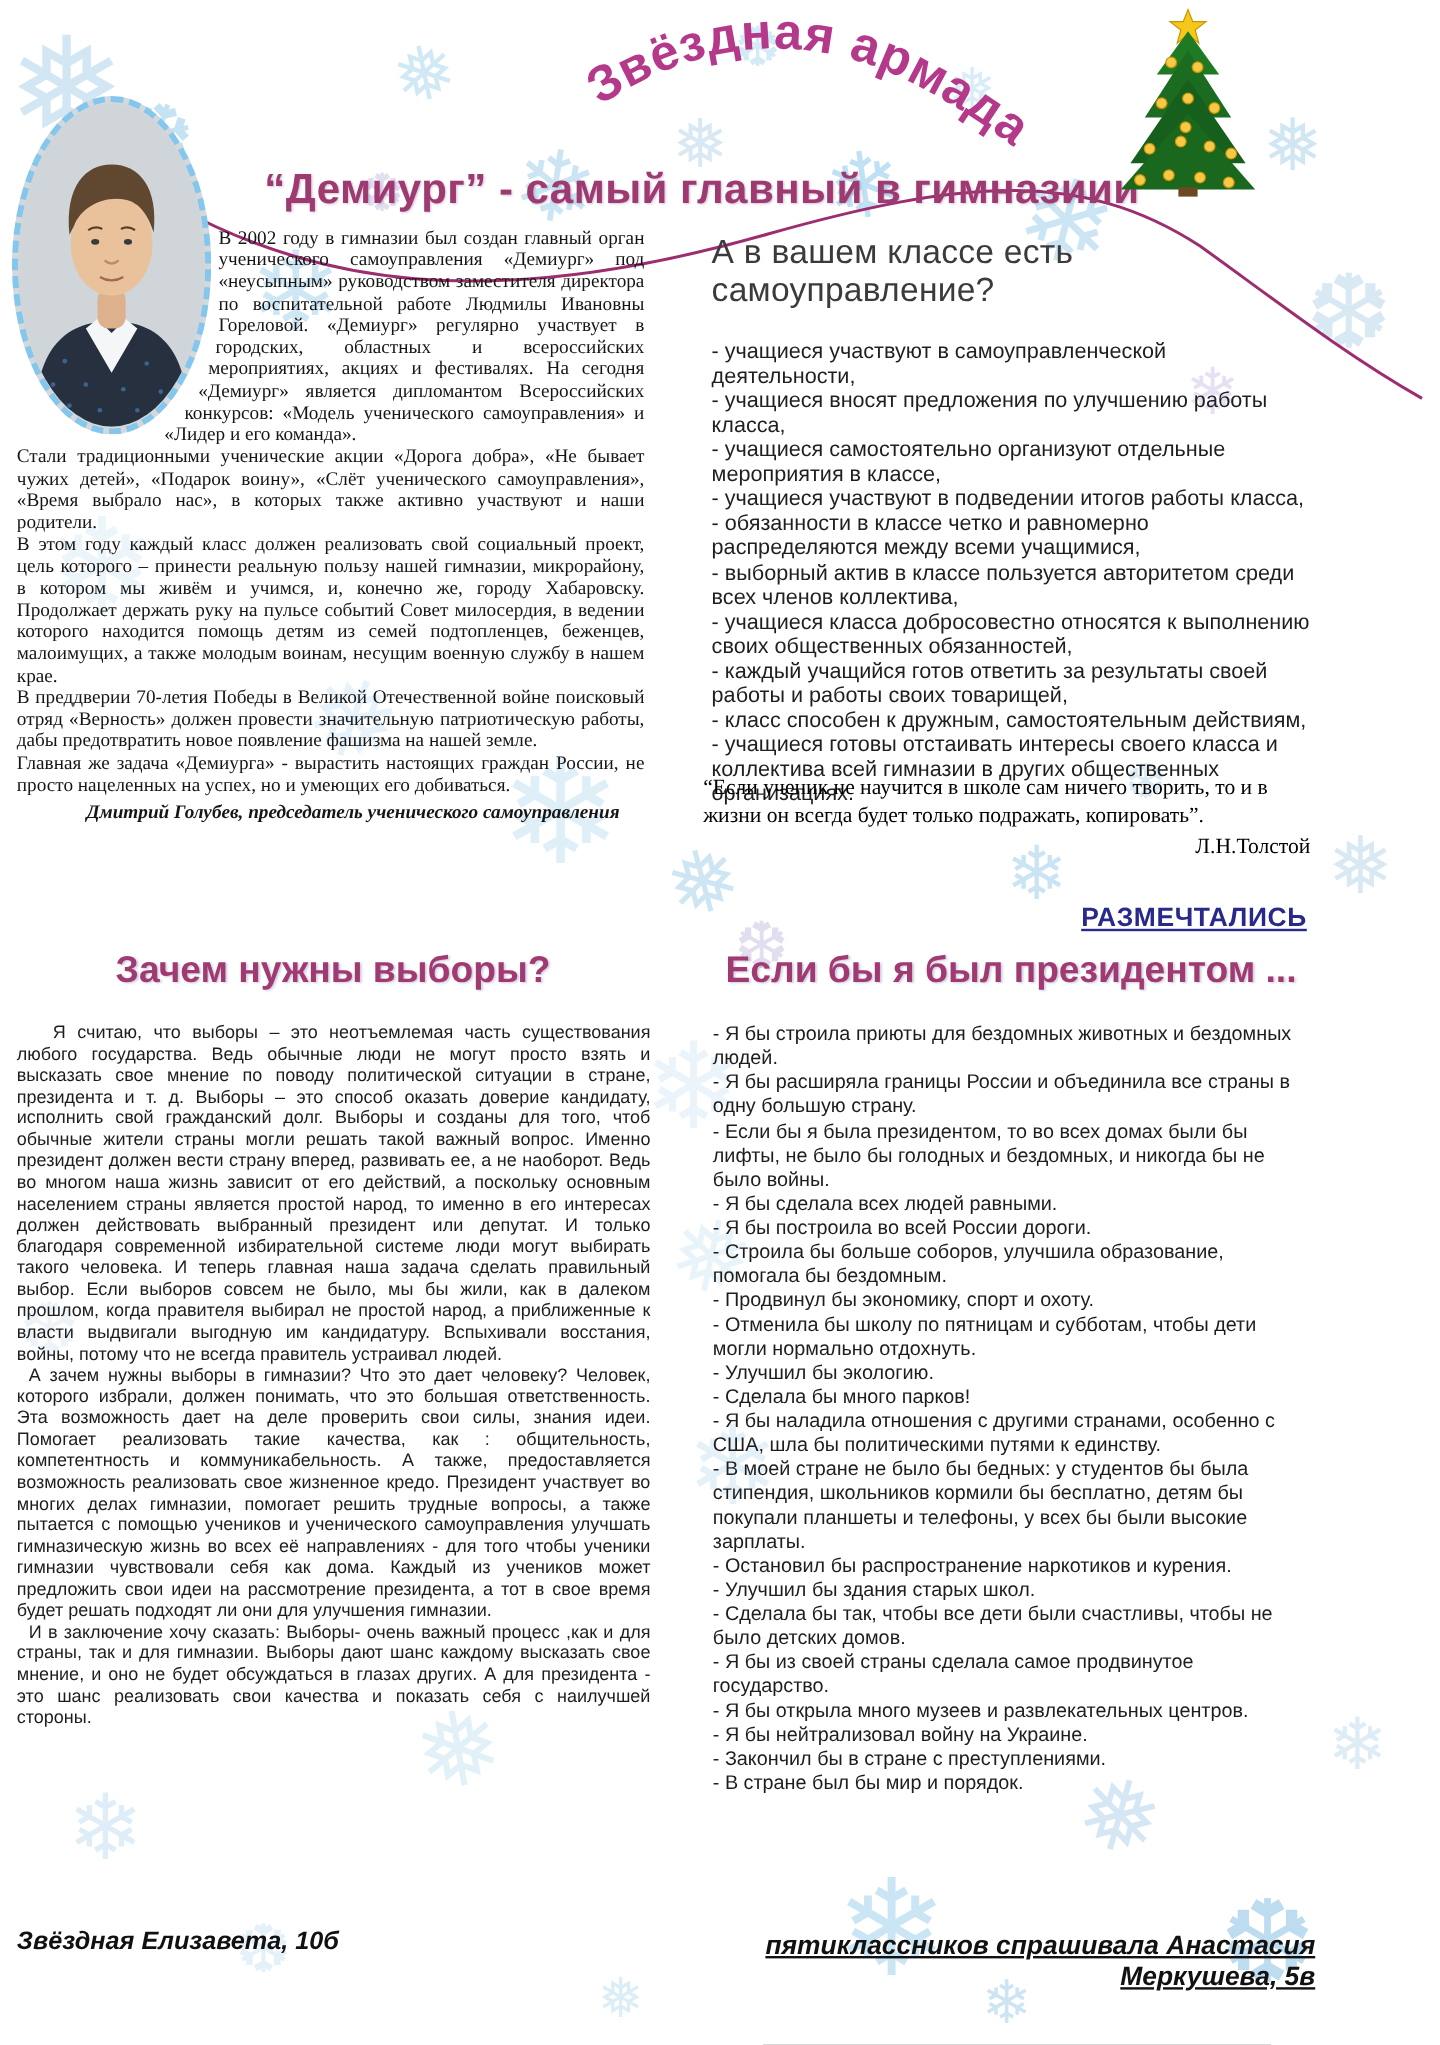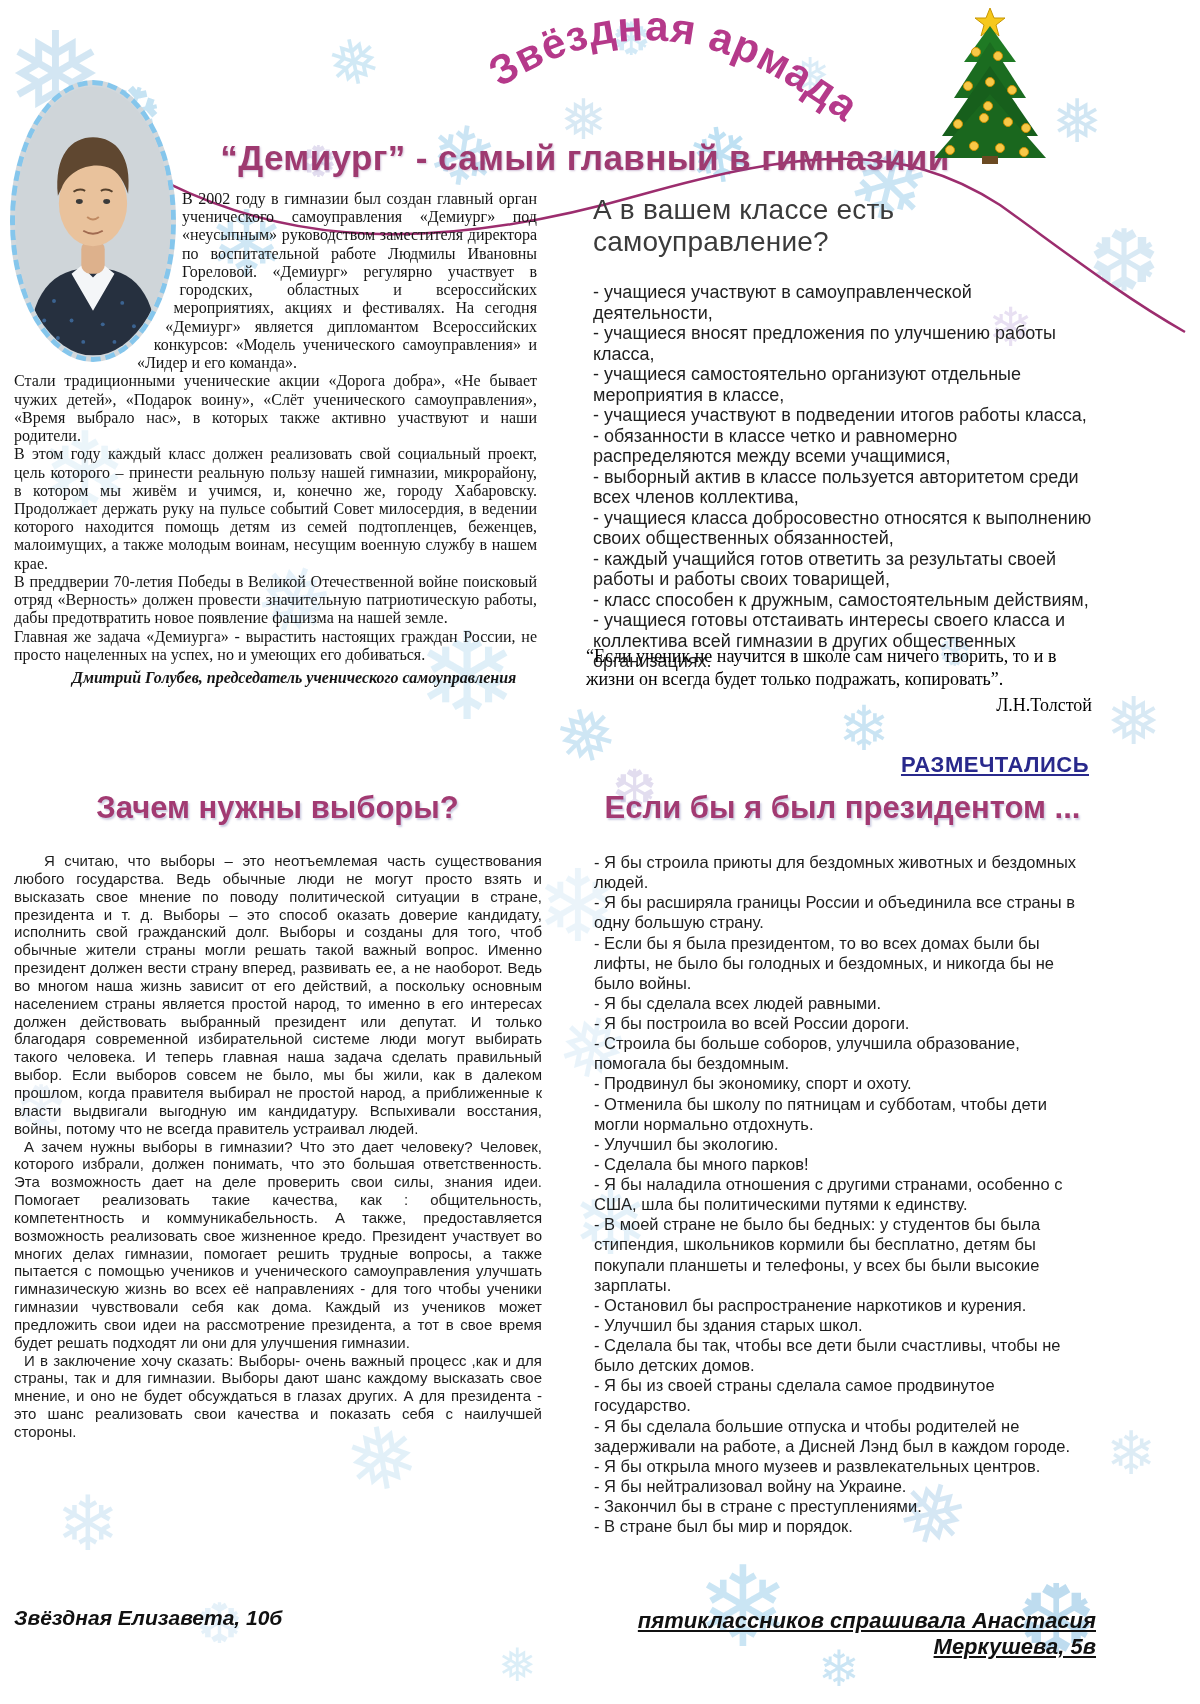--- a/index.html
+++ b/index.html
@@ -231,21 +231,20 @@
       <div>- Продвинул бы экономику, спорт и охоту.</div>
       <div>- Отменила бы школу по пятницам и субботам, чтобы дети могли нормально отдохнуть.</div>
       <div>- Улучшил бы экологию.</div>
       <div>- Сделала бы много парков!</div>
       <div>- Я бы наладила отношения с другими странами, особенно с США, шла бы политическими путями к единству.</div>
       <div>- В моей стране не было бы бедных: у студентов бы была стипендия, школьников кормили бы бесплатно, детям бы покупали планшеты и телефоны, у всех бы были высокие зарплаты.</div>
       <div>- Остановил бы распространение наркотиков и курения.</div>
       <div>- Улучшил бы здания старых школ.</div>
       <div>- Сделала бы так, чтобы все дети были счастливы, чтобы не было детских домов.</div>
       <div>- Я бы из своей страны сделала самое продвинутое государство.</div>
-      <div>- Я бы сделала большие отпуска и чтобы родителей не задерживали на работе, а Дисней Лэнд был в каждом городе.</div>
       <div>- Я бы открыла много музеев и развлекательных центров.</div>
       <div>- Я бы нейтрализовал войну на Украине.</div>
       <div>- Закончил бы в стране с преступлениями.</div>
       <div>- В стране был бы мир и порядок.</div>
     </div>
   <div class="sig3">пятиклассников спрашивала  Анастасия Меркушева, 5в</div>
 
 </div>
 
 </body></html>

